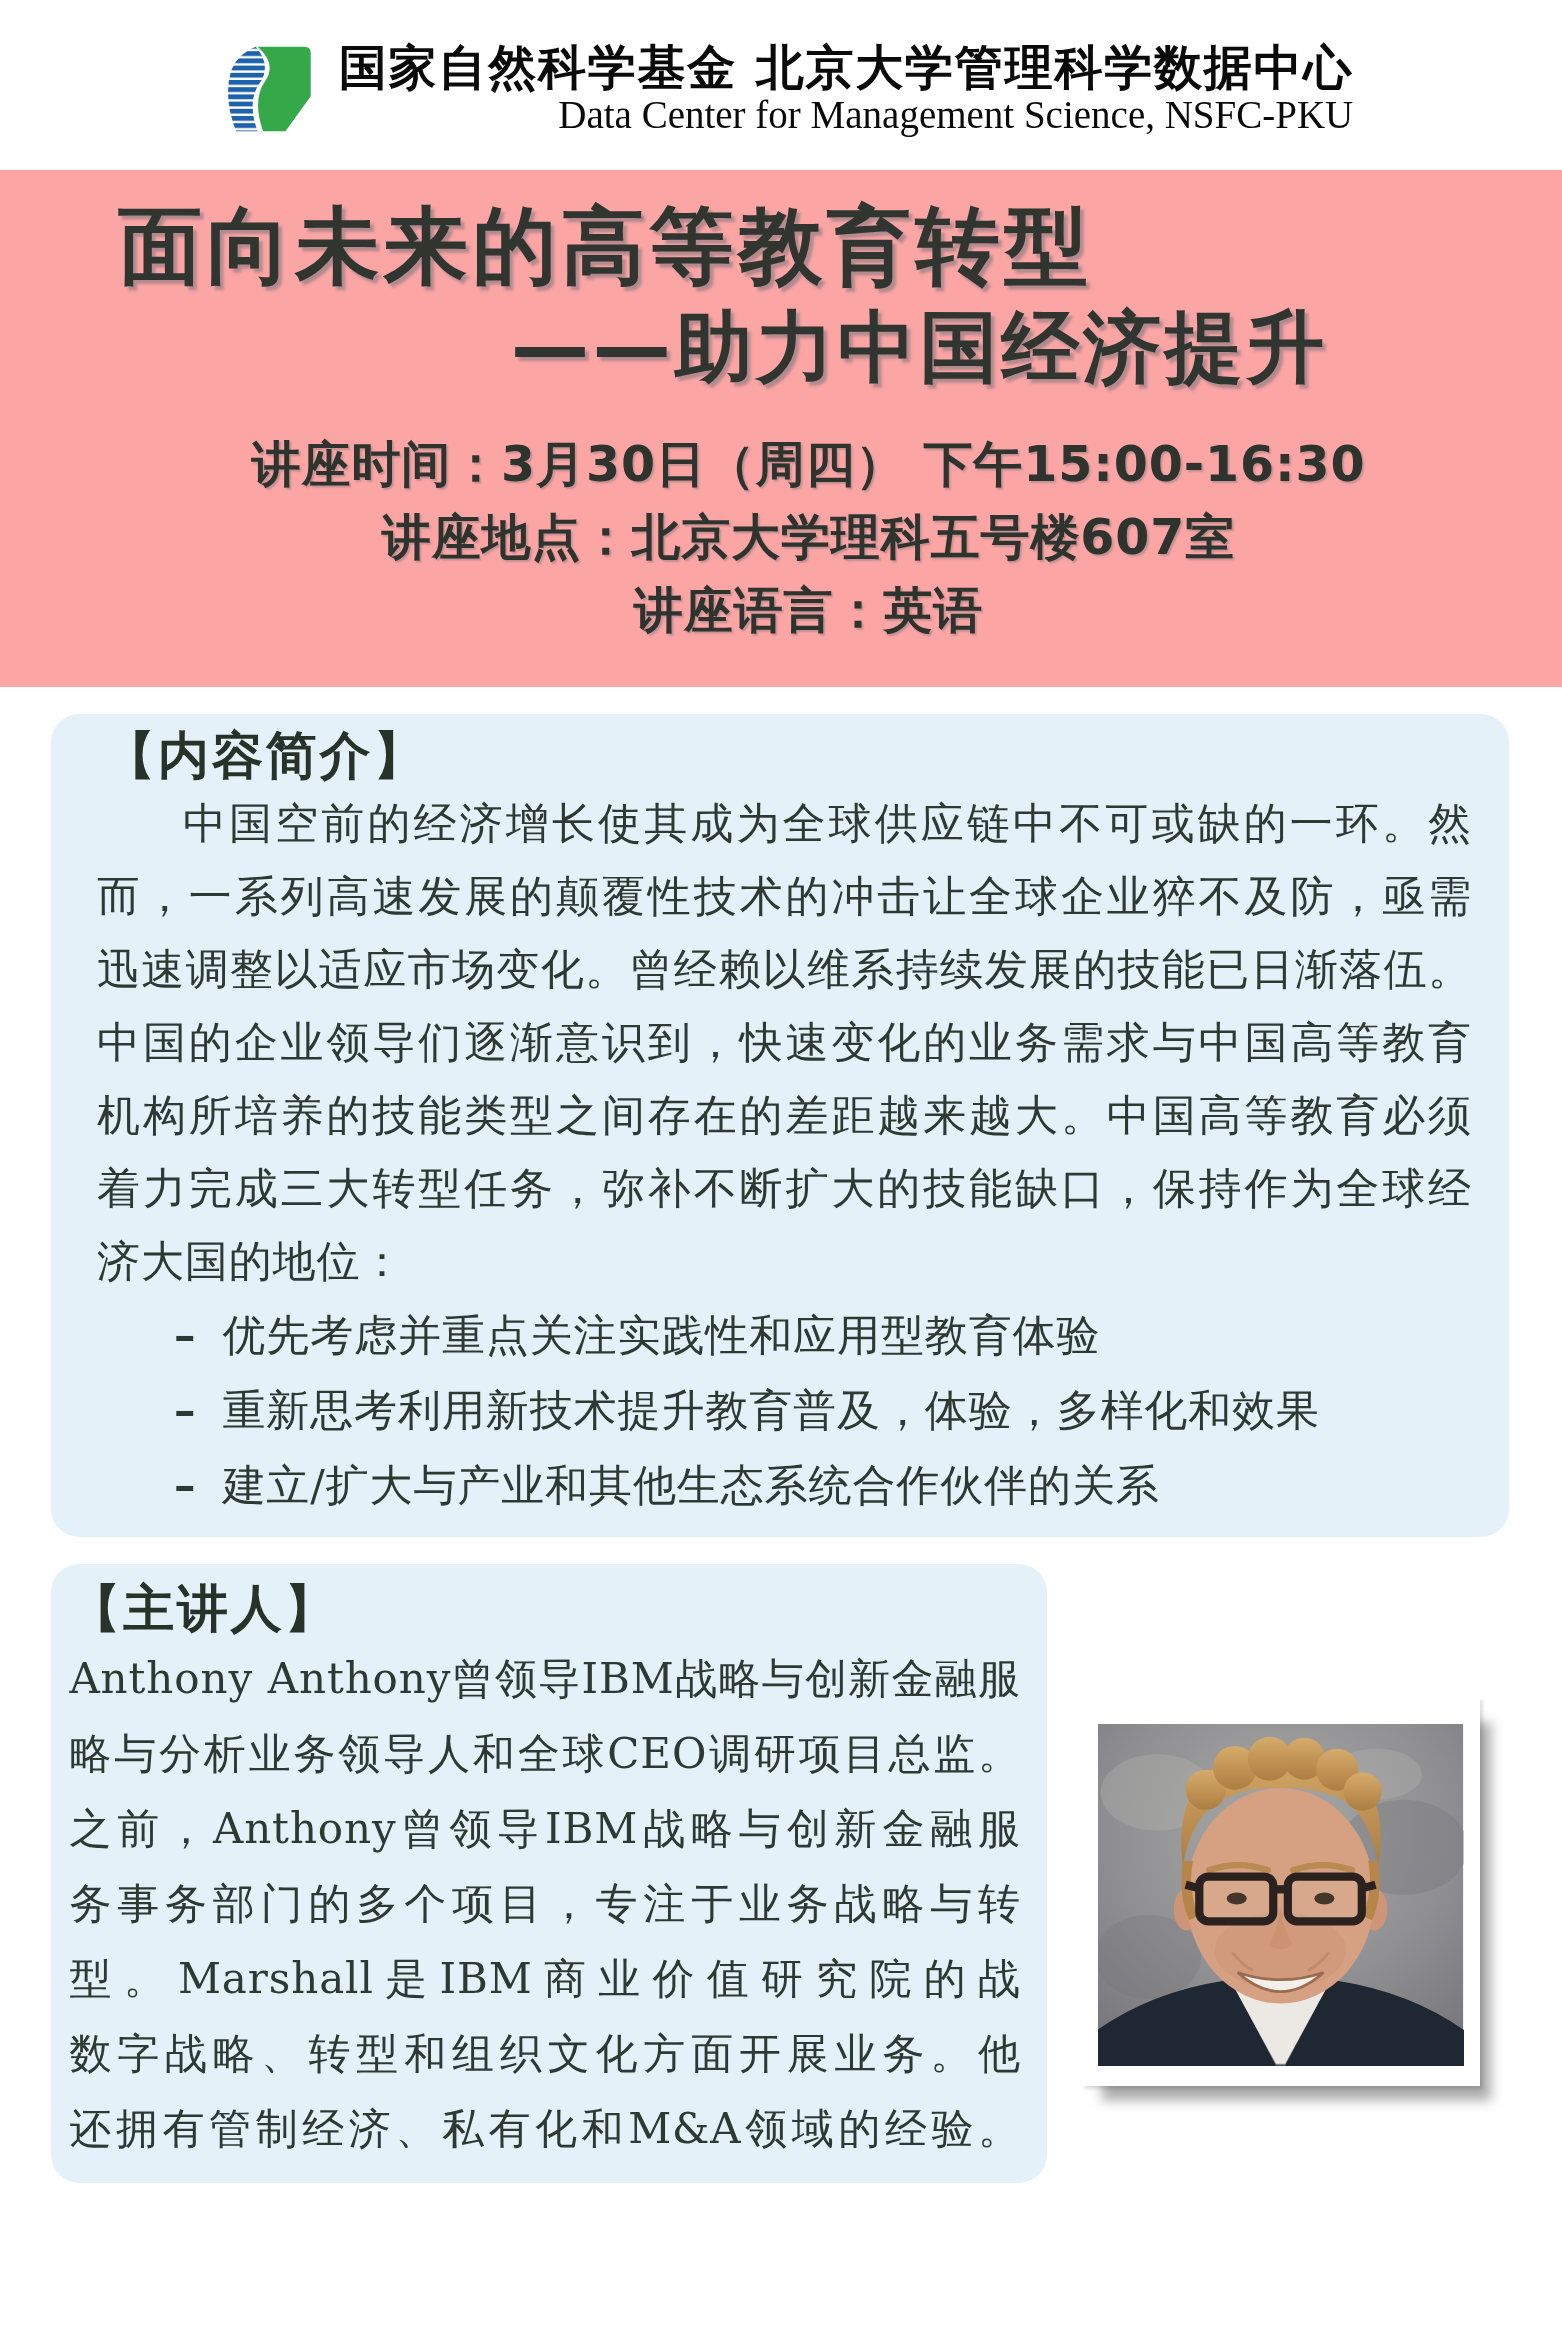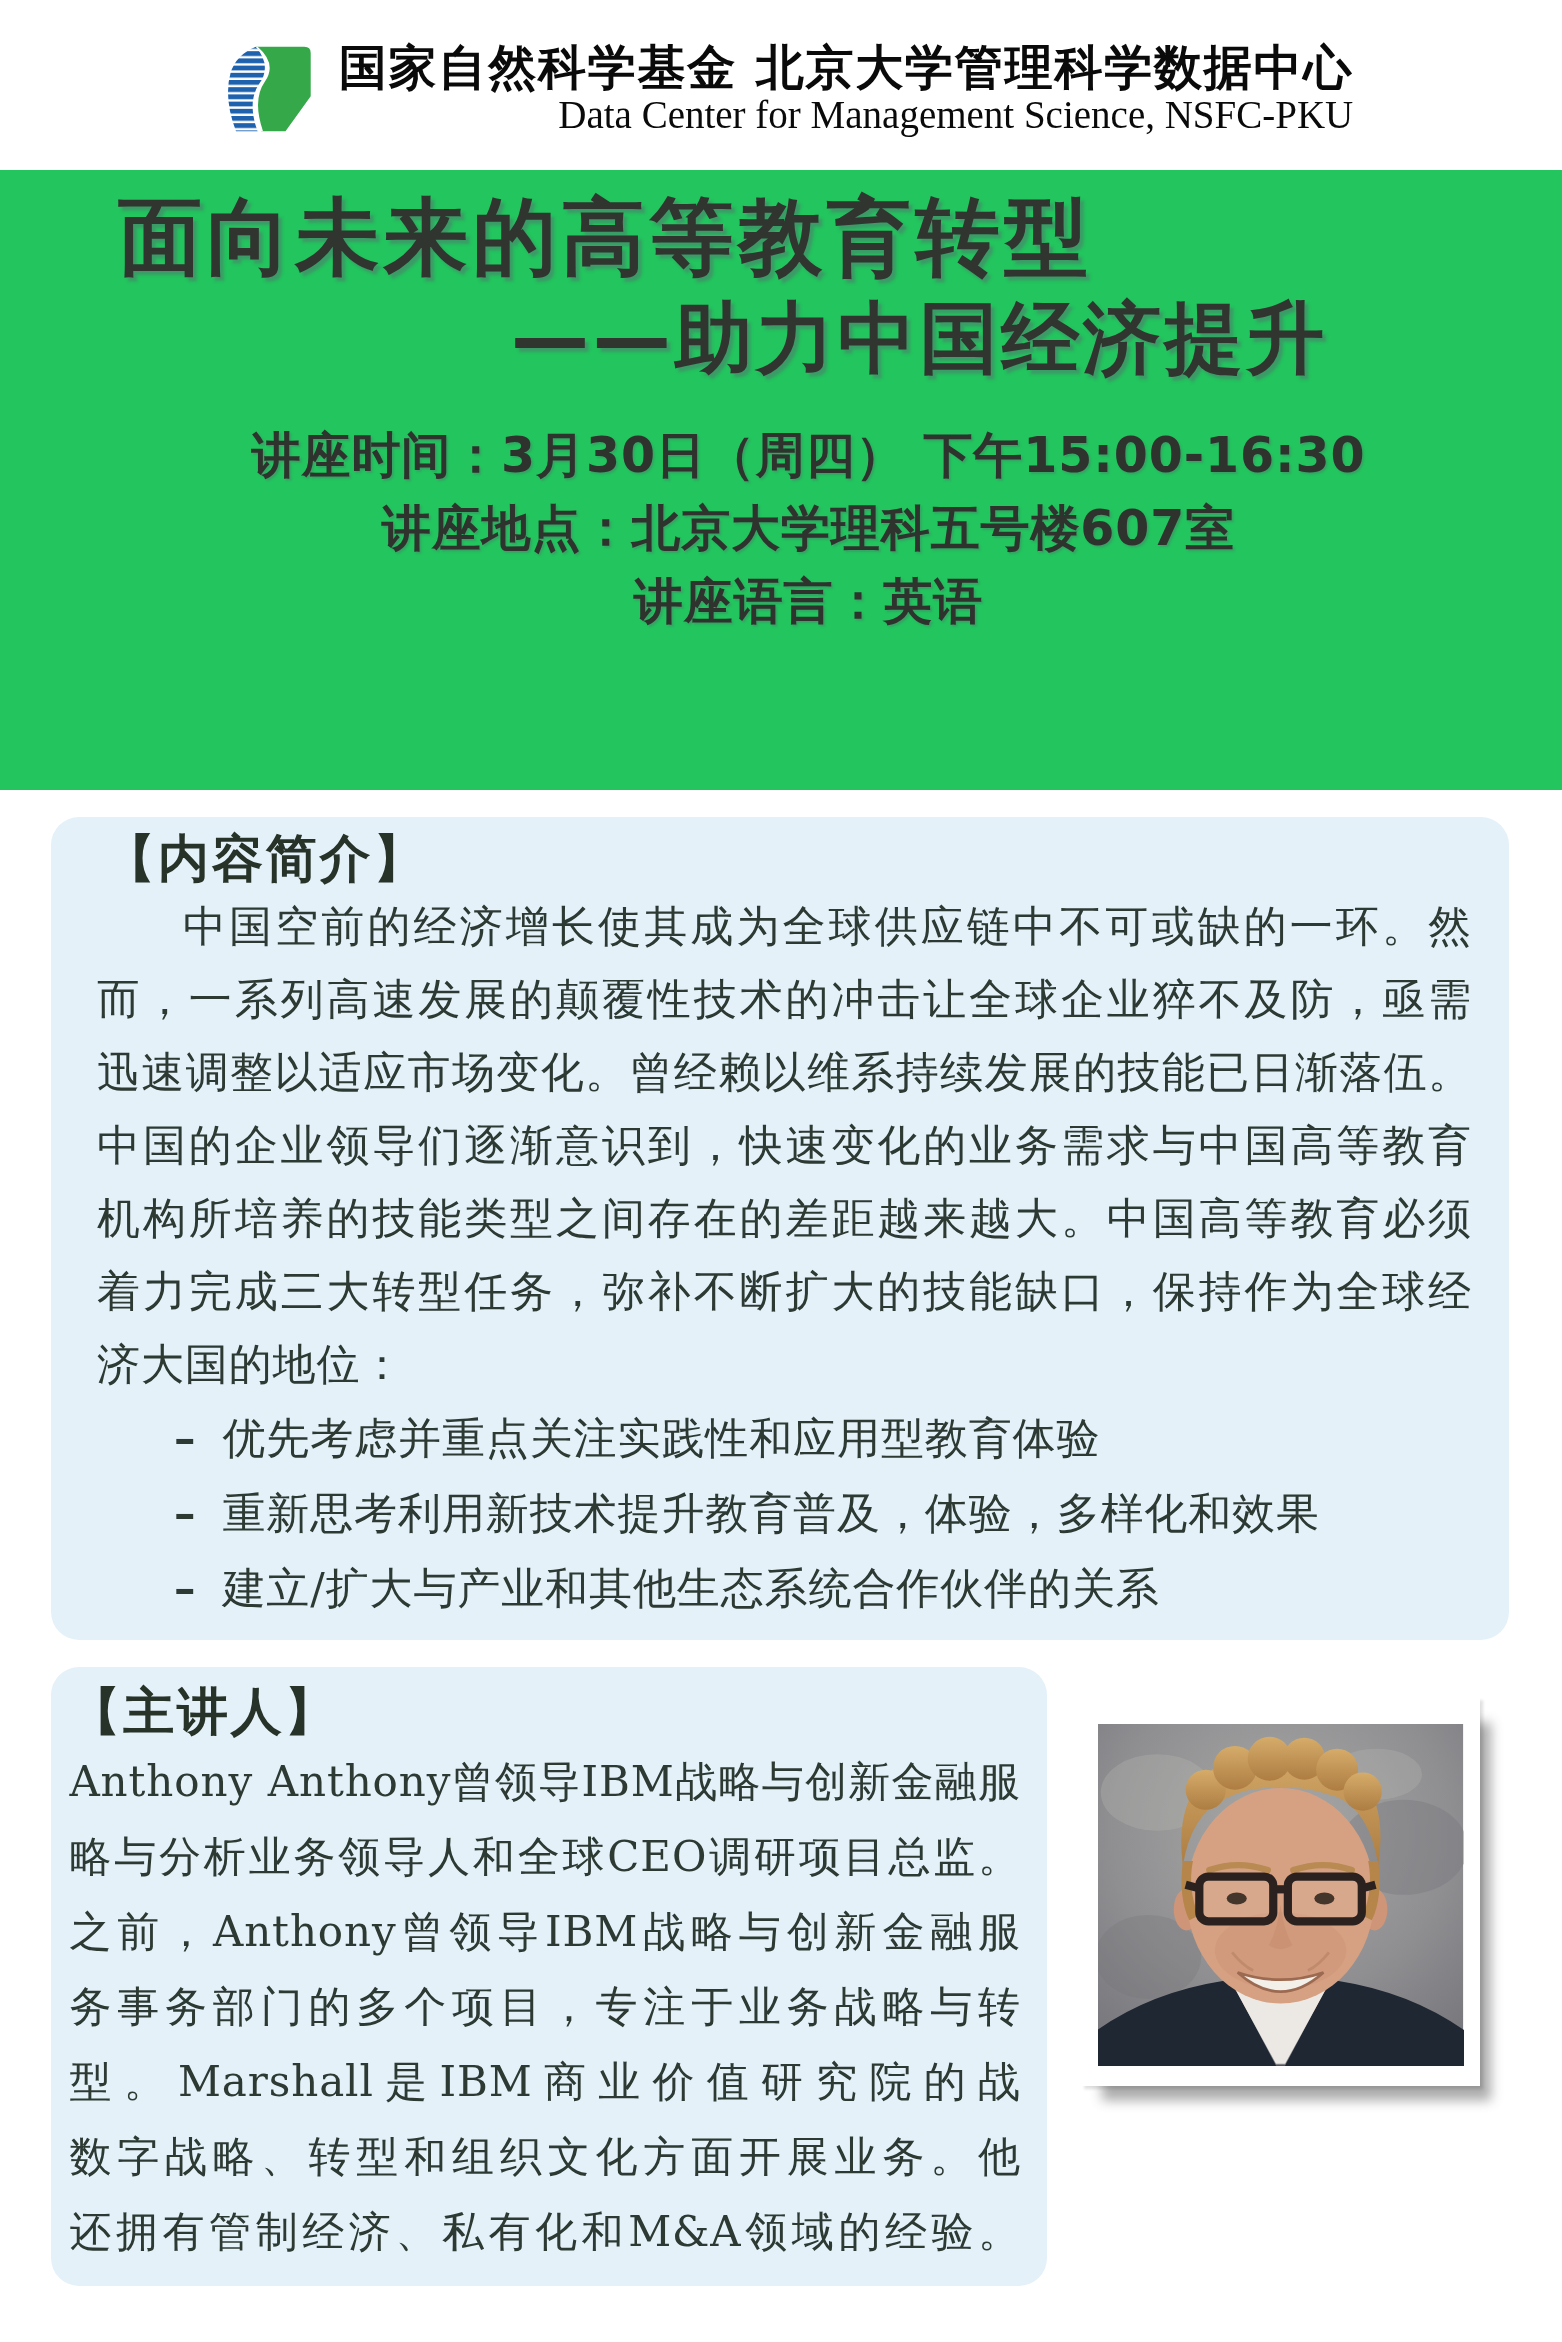--- a/index.html
+++ b/index.html
@@ -7,21 +7,21 @@
         font-family:"DejaVu Sans","Liberation Sans",sans-serif;}
 
   
   .org-header{height:170px;display:flex;align-items:center;justify-content:center;gap:22px;padding-top:7.3px;box-sizing:border-box;}
   .logo{width:108px;height:90px;flex:0 0 auto;}
   .org-text{display:flex;flex-direction:column;line-height:1.08;align-items:flex-end;}
   .org-cn{font-size:48px;font-weight:800;color:#0a0a0a;letter-spacing:1.8px;white-space:nowrap;}
   .org-en{font-size:39px;font-weight:400;color:#0a0a0a;font-family:"Liberation Serif","DejaVu Serif",serif;white-space:nowrap;}
 
   
-  .banner{height:620px;background:#22c55e;box-sizing:border-box;padding-top:21px;}
+  .banner{height:517px;background:#fca5a5;box-sizing:border-box;padding-top:30px;}
   .banner .t1{margin:0 0 0 118px;font-size:84px;font-weight:800;color:#31352f;letter-spacing:4.6px;line-height:1.1;
               text-shadow:3.7px 3.7px 2.8px rgba(90,105,112,.45);white-space:nowrap;}
   .banner .t2{margin:13px 0 0 511px;font-size:78px;font-weight:800;color:#31352f;letter-spacing:3.7px;line-height:1.1;
               text-shadow:3.7px 3.7px 2.8px rgba(90,105,112,.45);white-space:nowrap;}
   .banner .details{margin-top:37px;text-align:center;transform:translateX(27.5px);}
   .banner .details div{font-size:49px;font-weight:700;color:#2f332e;line-height:73px;letter-spacing:0.9px;
               text-shadow:1.8px 1.8px 1.8px rgba(90,105,112,.35);white-space:nowrap;}
 
   
   .box{background:#E4F1F9;border-radius:28px;box-sizing:border-box;

